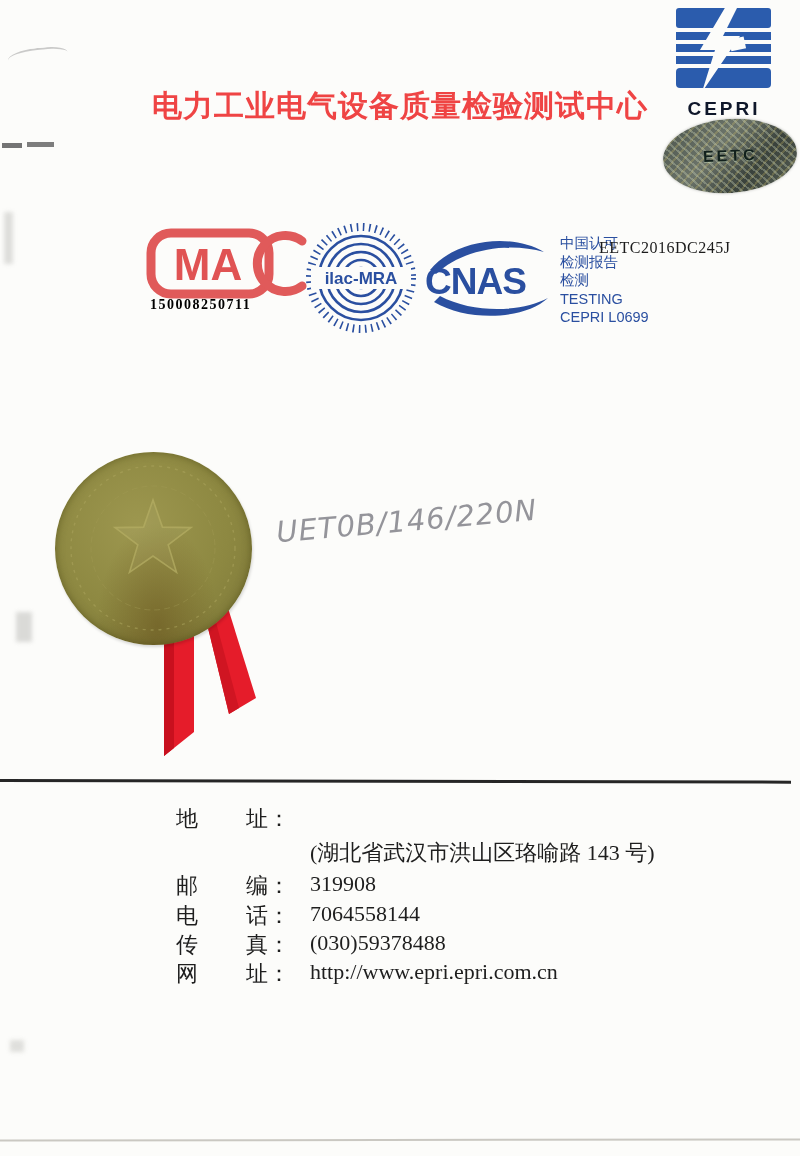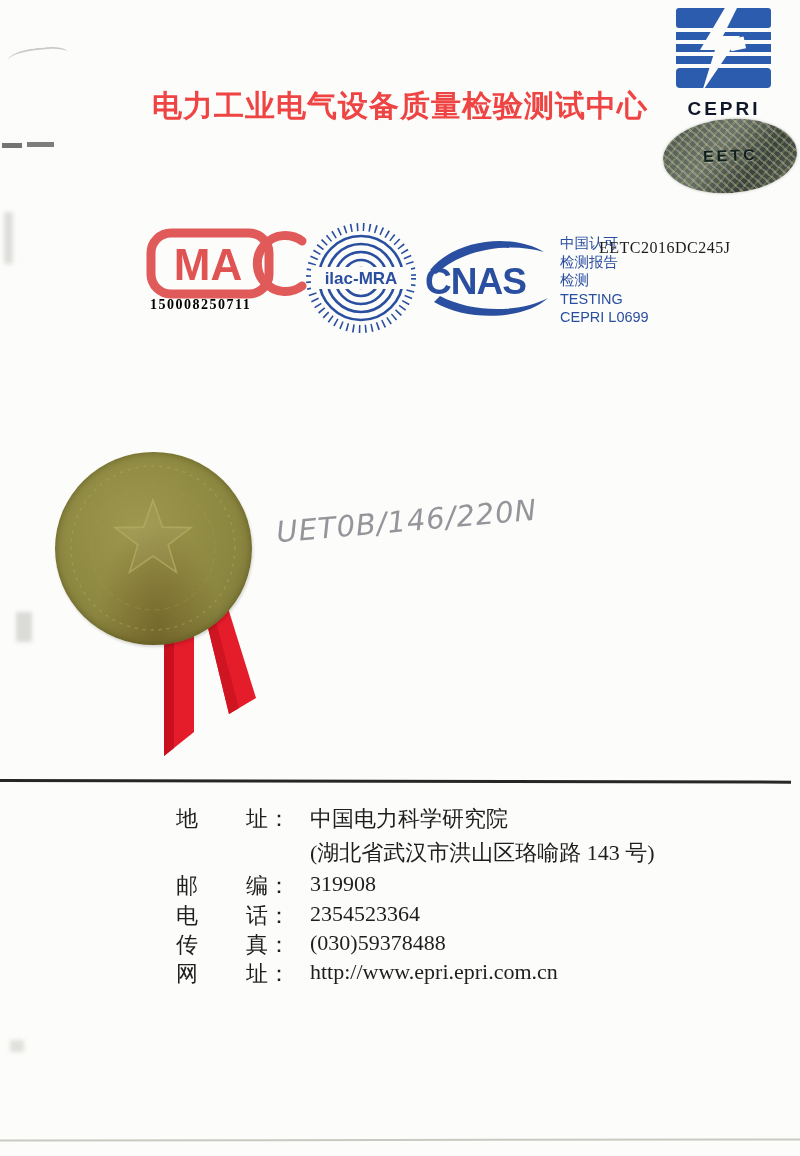--- a/index.html
+++ b/index.html
@@ -164,36 +164,35 @@
       <polygon points="98,48 107.4,75.1 136,75.6 113.2,92.9 121.5,120.4 98,104 74.5,120.4 82.8,92.9 60,75.6 88.6,75.1" fill="rgba(255,252,230,.07)" stroke="#b5ae64" stroke-width="1.6" opacity=".75"></polygon>
     </svg>
   </div>
 
   <div class="divider"></div>
 
   <div>
     <div class="c-row row-0">
       <span class="c-l1">地</span>
       <span class="c-l2">址：</span>
-      <span class="c-val">中国电力科学研究院</span>
     </div>
     <div class="c-row row-1">
       <span class="c-l1"></span>
       <span class="c-l2"></span>
       <span class="c-val">(湖北省武汉市洪山区珞喻路 143 号)</span>
     </div>
     <div class="c-row row-2">
       <span class="c-l1">邮</span>
       <span class="c-l2">编：</span>
       <span class="c-val">319908</span>
     </div>
     <div class="c-row row-3">
       <span class="c-l1">电</span>
       <span class="c-l2">话：</span>
-      <span class="c-val">2354523364</span>
+      <span class="c-val">7064558144</span>
     </div>
     <div class="c-row row-4">
       <span class="c-l1">传</span>
       <span class="c-l2">真：</span>
       <span class="c-val">(030)59378488</span>
     </div>
     <div class="c-row row-5">
       <span class="c-l1">网</span>
       <span class="c-l2">址：</span>
       <span class="c-val">http://www.epri.epri.com.cn</span>

